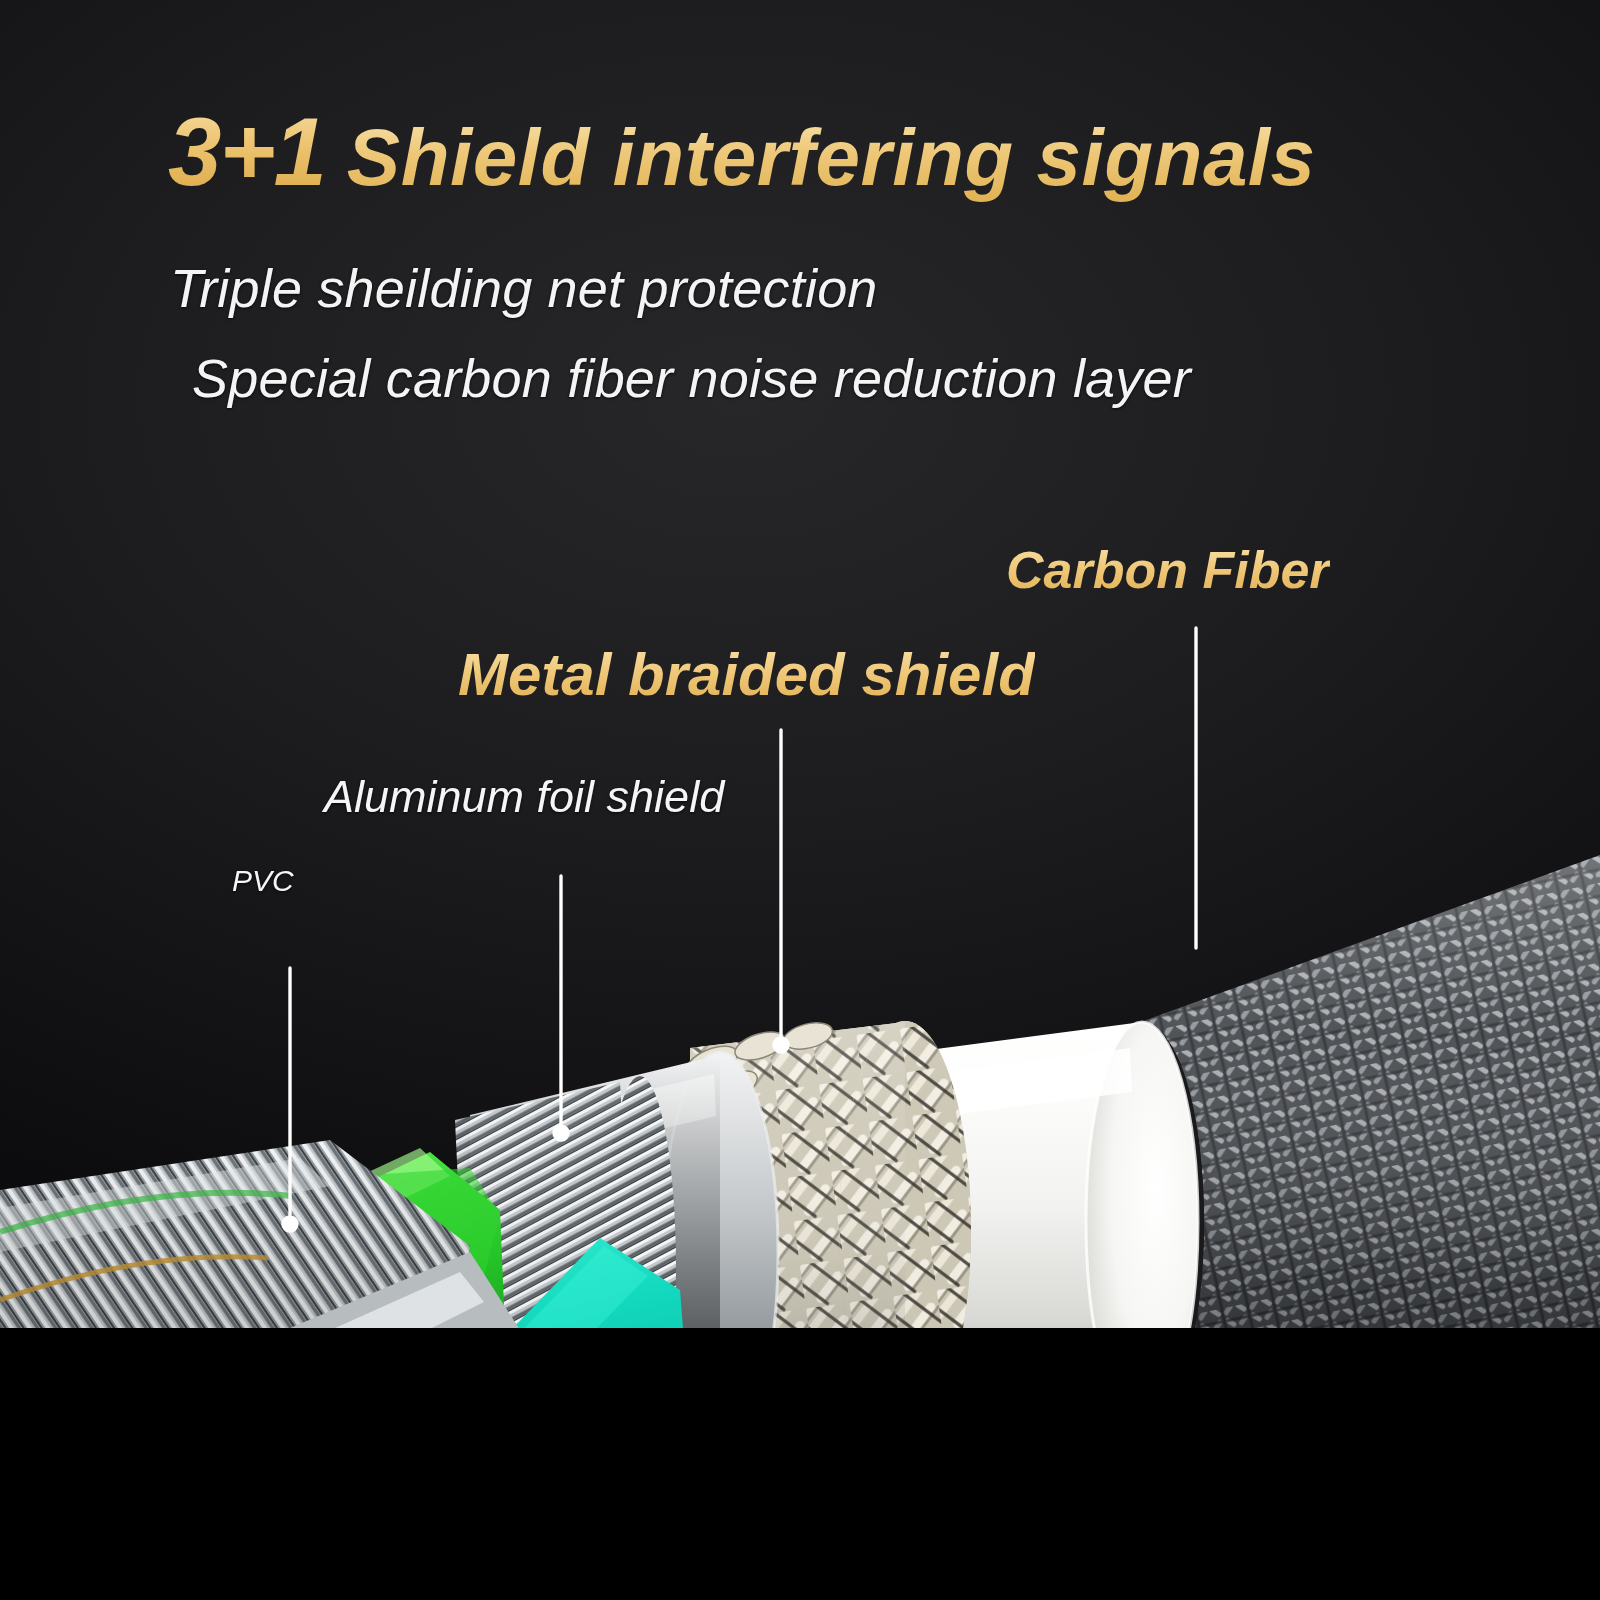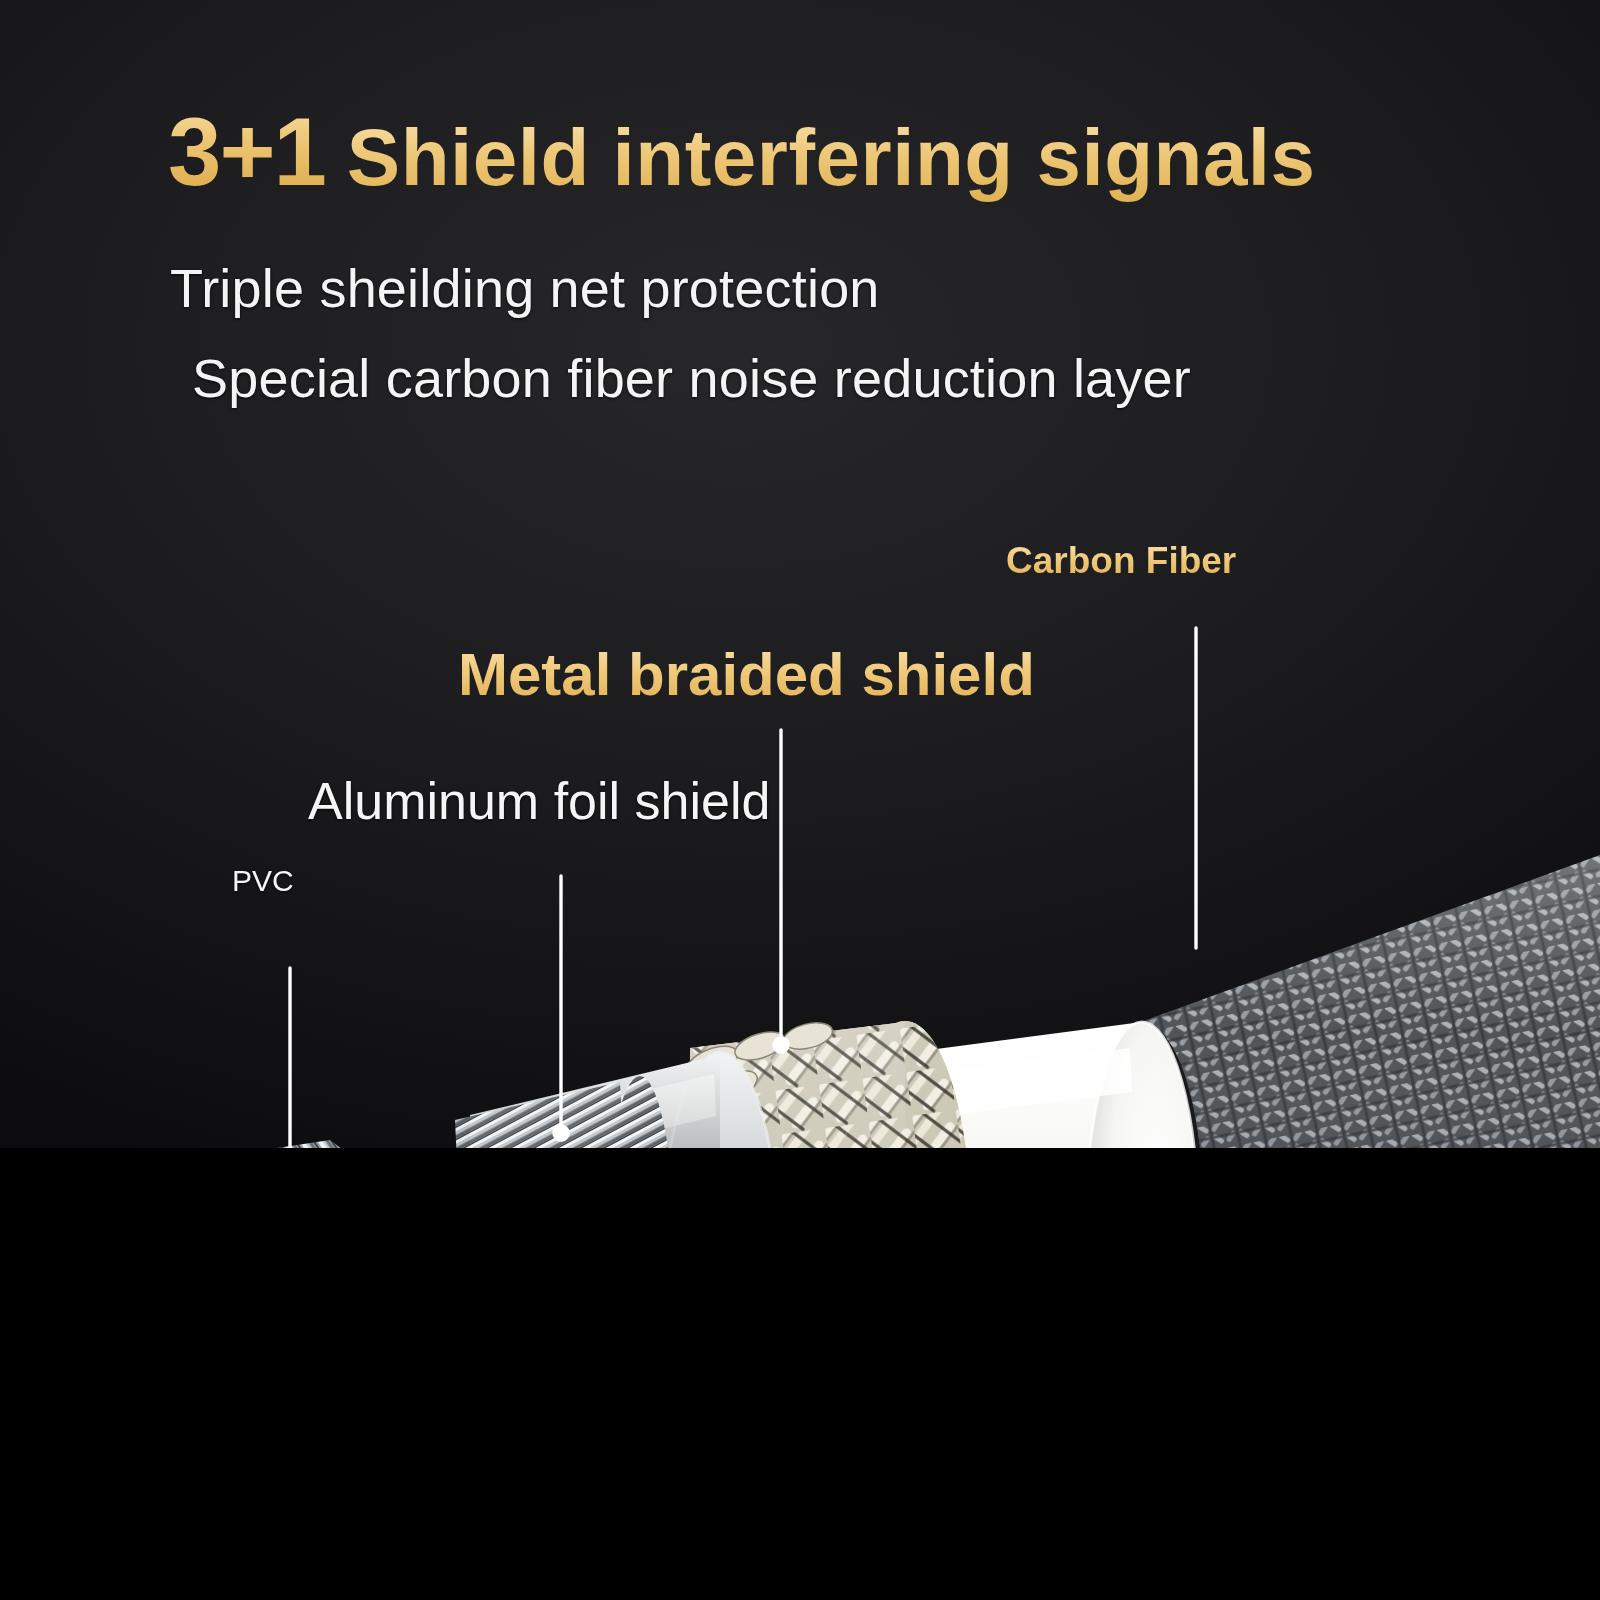--- a/index.html
+++ b/index.html
@@ -3,25 +3,26 @@
 <meta charset="utf-8">
 <style>
   html, body {
     margin: 0;
     padding: 0;
     background: #000;
   }
   #stage {
     position: relative;
     width: 1600px;
-    height: 1148px;
+    height: 1328px;
     overflow: hidden;
     font-family: "Liberation Sans", sans-serif;
     background:
       radial-gradient(ellipse 1400px 900px at 46% 30%, #27272a 0%, #1d1d20 45%, #131315 78%, #0c0c0e 100%);
+    font-style: italic;
   }
 
   
   #headline {
     position: absolute;
     left: 168px;
     top: 104px;
     width: 1320px;
     white-space: nowrap;
     line-height: 1;
@@ -71,23 +72,23 @@
     background: linear-gradient(180deg, #fae3ae 0%, #efc878 48%, #e0ae52 100%);
     -webkit-background-clip: text;
     background-clip: text;
     color: transparent;
   }
   .callout.plain {
     color: #f5f5f5;
     font-weight: 400;
     text-shadow: 0 1px 3px rgba(0,0,0,.75);
   }
-  #lbl-carbon  { left: 1006px; top: 540px; font-size: 37px; }
+  #lbl-carbon  { left: 1006px; top: 540px; font-size: 52px; }
   #lbl-braid   { left: 458px;  top: 640px; font-size: 60px; }
-  #lbl-foil    { left: 308px;  top: 771px; font-size: 52px; }
+  #lbl-foil    { left: 324px;  top: 771px; font-size: 45px; }
   #lbl-pvc     { left: 232px;  top: 864px; font-size: 30px; }
 
   
   #leaders {
     position: absolute;
     left: 0; top: 0;
     width: 1600px; height: 1600px;
     pointer-events: none;
   }
 

